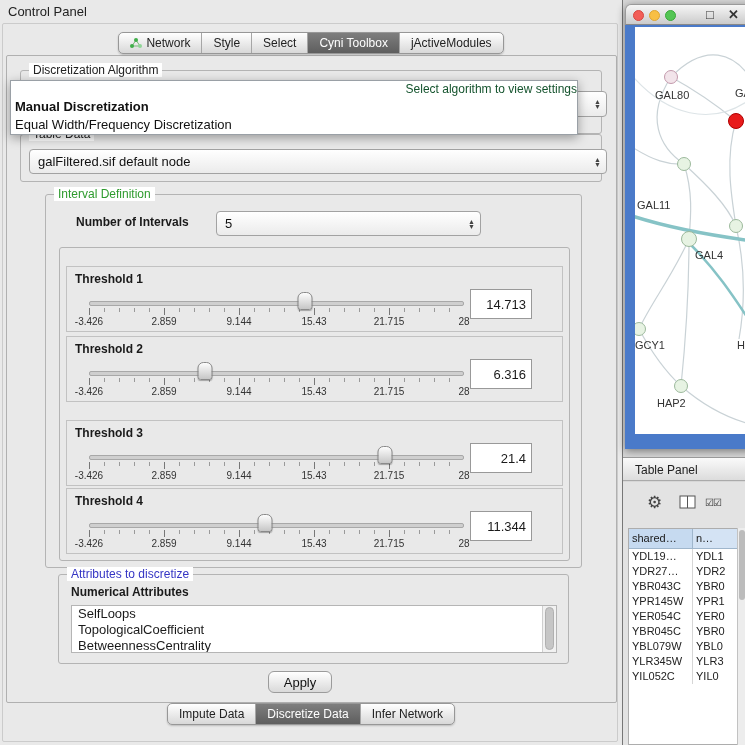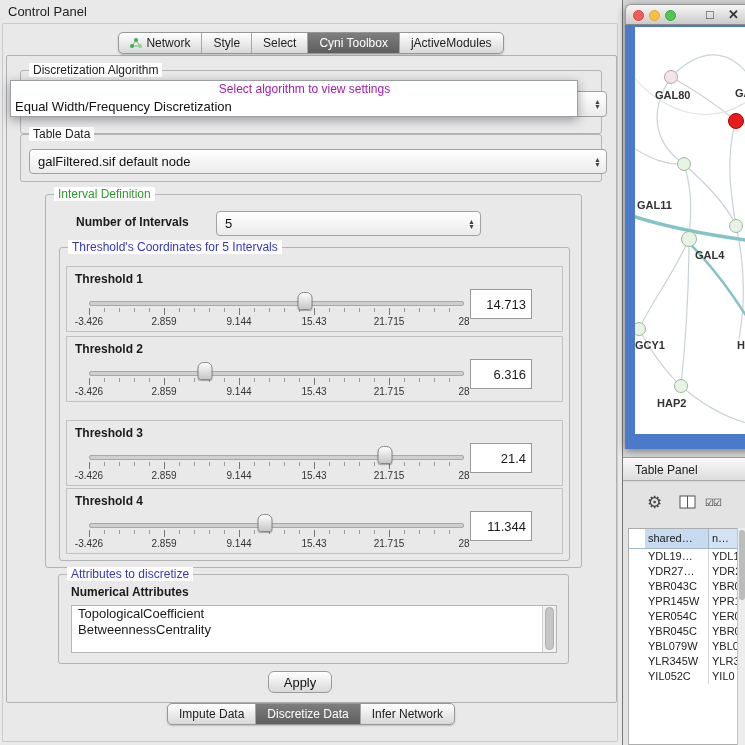--- a/index.html
+++ b/index.html
@@ -28,21 +28,21 @@
 
   .combo{position:absolute;background:linear-gradient(#ffffff,#ebebeb);border:1px solid #a2a2a2;
      border-radius:4px;font-size:13px;display:flex;align-items:center;padding:0 20px 0 8px;color:#111;}
   .arrows{position:absolute;right:5px;top:50%;transform:translateY(-50%);display:flex;flex-direction:column;
      font-size:7px;line-height:5px;color:#444;}
 
   .algo-group{left:20px;top:70px;width:580px;height:62px;}
   .algo-combo{left:8px;top:20px;width:548px;height:24px;}
   .algo-popup{position:absolute;left:10px;top:80px;width:566px;background:#fff;border:1px solid #9aa0a6;
      box-shadow:0 3px 10px rgba(0,0,0,.35);z-index:60;}
-  .popup-header{height:17px;line-height:17px;text-align:center;color:#a21caf;font-size:12px;padding-left:21px;}
+  .popup-header{height:17px;line-height:17px;text-align:right;color:#14532d;font-size:12px;padding-left:21px;}
   .popup-opt{height:18px;line-height:18px;padding-left:4px;font-size:13px;color:#111;}
   .popup-opt.bold{font-weight:700;}
 
   .td-group{left:20px;top:134px;width:580px;height:46px;}
   .td-combo{left:8px;top:14px;width:548px;height:23px;}
 
   .interval-group{left:45px;top:194px;width:535px;height:372px;}
   .noi-label{position:absolute;left:30px;top:20px;font-size:12px;font-weight:700;}
   .noi-combo{left:170px;top:16px;width:235px;height:23px;}
   .thr-group{left:13px;top:52px;width:509px;height:312px;}
@@ -82,34 +82,34 @@
      border:1px solid #9a9a9a;border-bottom-color:#888;border-radius:6px 0 0 0;box-sizing:border-box;}
   .light{position:absolute;top:5px;width:11px;height:11px;border-radius:50%;box-sizing:border-box;}
   .light.red{left:7px;background:#f25e57;border:1px solid #d8463f;}
   .light.yellow{left:23px;background:#f8bf45;border:1px solid #dfa633;}
   .light.green{left:39px;background:#53c553;border:1px solid #3aa83a;}
   .tb-btn{position:absolute;top:2px;font-size:13px;font-weight:700;color:#333;}
   .tb-btn.float{left:80px;} .tb-btn.close{left:102px;}
   .net-content{position:absolute;top:21px;left:0;right:0;bottom:0;background:#4a7ac9;padding:2px 0 0 10px;box-sizing:border-box;}
   .net-canvas{position:relative;width:112px;height:407px;background:#fff;overflow:hidden;}
   .net-node{position:absolute;border:1px solid;border-radius:50%;box-sizing:border-box;}
-  .net-label{position:absolute;font-size:11px;color:#333;white-space:nowrap;font-weight:bold;}
+  .net-label{position:absolute;font-size:11px;color:#333;white-space:nowrap;}
 
   .tp-header{position:absolute;left:0;top:457px;width:100%;height:24px;background:linear-gradient(#fafafa,#dcdcdc);
      border-top:1px solid #999;border-bottom:1px solid #aaa;line-height:24px;padding-left:12px;
      font-size:12px;color:#222;box-sizing:border-box;}
   .tp-body{position:absolute;left:0;top:482px;right:0;bottom:0;background:#e3e3e3;}
   .tp-toolbar{position:absolute;top:6px;left:0;right:0;height:36px;}
   .gear{position:absolute;left:24px;top:4px;font-size:17px;color:#444;}
   .cols-icon{position:absolute;left:56px;top:7px;}
   .checks{position:absolute;left:82px;top:9px;font-size:10px;letter-spacing:-1px;color:#333;}
   .tp-table{position:absolute;left:5px;top:46px;right:8px;bottom:0;background:#fff;border:1px solid #adadad;
      overflow:hidden;font-size:11px;}
   .t-head{display:flex;height:19px;line-height:19px;border-bottom:1px solid #9fb6cc;}
-  .t-c1{width:64px;padding-left:3px;overflow:hidden;white-space:nowrap;box-sizing:border-box;margin-left:16px;}
+  .t-c1{width:64px;padding-left:3px;overflow:hidden;white-space:nowrap;box-sizing:border-box;}
   .t-c2{flex:1;padding-left:3px;overflow:hidden;white-space:nowrap;}
   .t-head .t-c1{background:#c6daf0;border-right:1px solid #9fb6cc;}
   .t-head .t-c2{background:#d4e3f4;}
   .t-row{display:flex;height:15px;line-height:15px;color:#222;}
   .t-row .t-c1{border-right:1px solid #d6d6d6;}
   .tp-scroll{position:absolute;right:0;top:46px;width:8px;bottom:0;background:#ededed;border-left:1px solid #c2c2c2;}
   .thumbv{margin:2px 1px;height:70px;background:#bcbcbc;border-radius:3px;}
 </style>
 </head>
 <body>
@@ -154,20 +154,21 @@
       <div class="combo algo-combo">
         <span class="arrows">
             <span>▲</span>
             <span>▼</span>
           </span>
       </div>
     </div>
 
     <div class="algo-popup">
       <div class="popup-header">Select algorithm to view settings</div>
+      <div class="popup-opt bold">Manual Discretization</div>
       <div class="popup-opt">Equal Width/Frequency Discretization</div>
     </div>
 
     <div class="group td-group">
       <span class="g-title">Table Data</span>
       <div class="combo td-combo">
         <span>galFiltered.sif default node</span>
         <span class="arrows">
             <span>▲</span>
             <span>▼</span>
@@ -180,21 +181,20 @@
       <span class="noi-label">Number of Intervals</span>
       <div class="combo noi-combo">
         <span>5</span>
         <span class="arrows">
             <span>▲</span>
             <span>▼</span>
           </span>
       </div>
 
       <div class="group thr-group">
-        <span class="g-title blue">Threshold's Coordinates for 5 Intervals</span>
 
         <div class="thr-panel" style="top:18px">
           <span class="thr-label">Threshold 1</span>
           <div class="slider">
             <div class="track"></div>
             <div class="ticks-minor"></div>
             <div class="ticks-major"></div>
             <div class="thumb" style="left: 57.7%;"></div>
             <div class="scale">
                 <span class="tick-label" style="left: 0%;">-3.426</span>
@@ -265,20 +265,21 @@
           <div class="valbox">11.344</div>
         </div>
       </div>
     </div>
 
     <div class="group attr-group">
       <span class="g-title blue">Attributes to discretize</span>
       <span class="attr-header">Numerical Attributes</span>
       <div class="attr-list">
         <div class="list-inner">
+            <div class="attr-item">SelfLoops</div>
             <div class="attr-item">TopologicalCoefficient</div>
             <div class="attr-item">BetweennessCentrality</div>
           </div>
         <div class="attr-scroll">
           <div class="attr-thumb"></div>
         </div>
       </div>
     </div>
 
     <button class="apply-btn">Apply</button>

